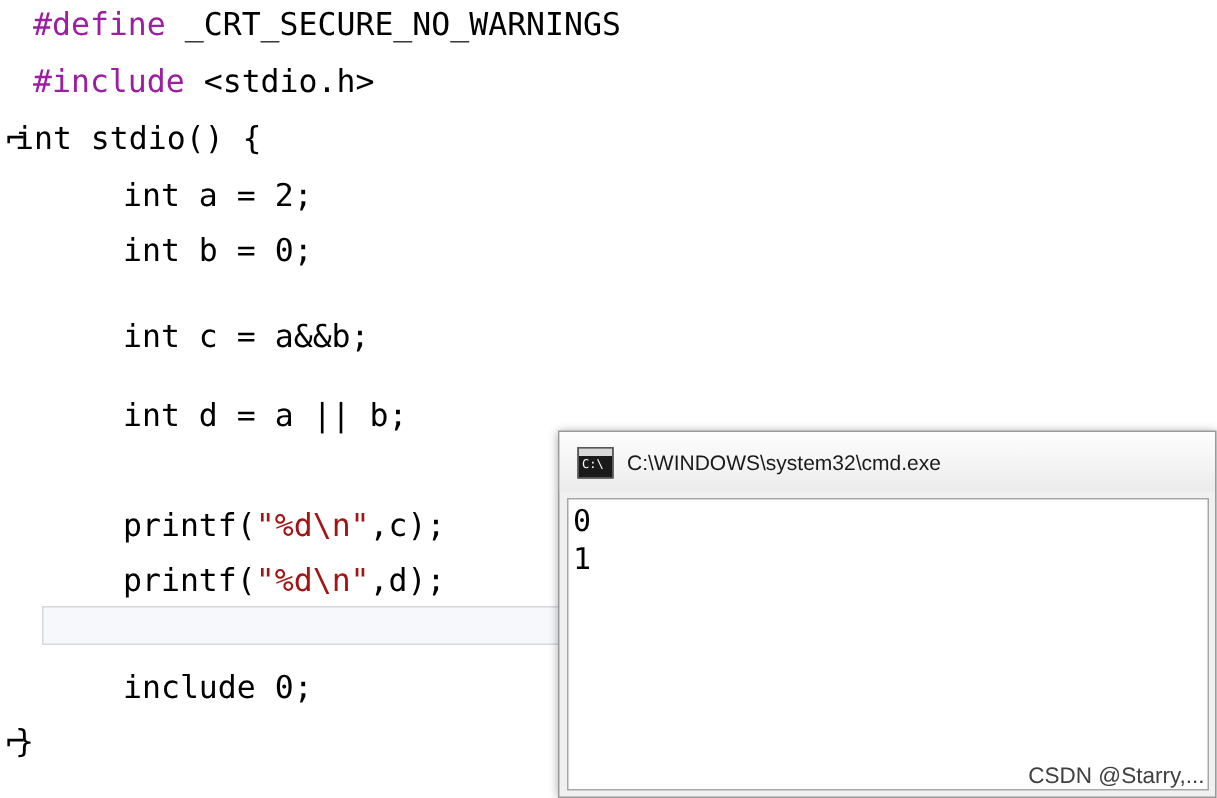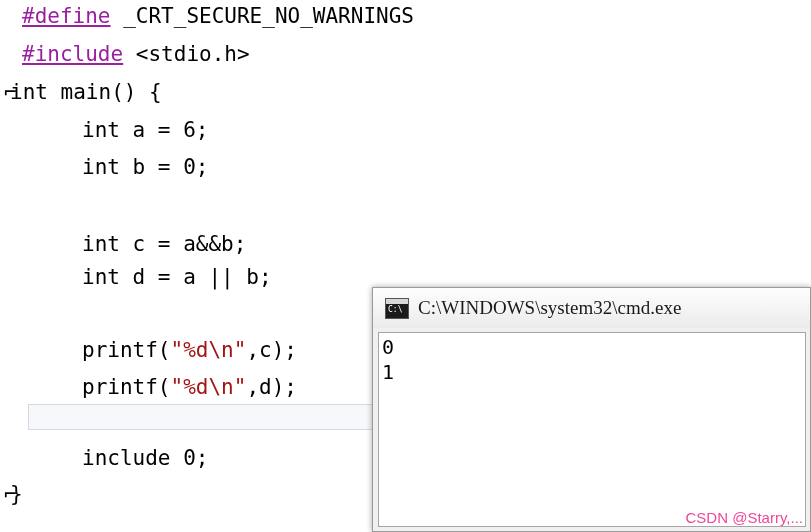--- a/index.html
+++ b/index.html
@@ -25,21 +25,21 @@
   }
   .code-line {
     position: absolute;
     white-space: pre;
     font-family: "DejaVu Sans Mono", monospace;
     font-size: 21px;
     line-height: 24px;
     color: #000000;
     letter-spacing: 0px;
   }
-  .tok-pre   { color: #9b1fa0; text-decoration: underline; }   
+  .tok-pre   { color: #9b1fa0; }   
   .tok-kw    { color: #000000; }   
   .tok-str   { color: #a31515; }   
   .tok-plain { color: #000000; }
 
   
   .brace-marker {
     position: absolute;
     color: #000000;
     font-family: "DejaVu Sans Mono", monospace;
     font-size: 21px;
@@ -96,22 +96,22 @@
   }
   #cmd-icon .prompt {
     position: absolute;
     left: 2px; top: 6px;
     color: #ffffff;
     font-size: 8px;
     font-family: "DejaVu Sans Mono", monospace;
     line-height: 9px;
   }
   #console-title {
-    font-family: Liberation Serif, serif;
-    font-size: 19px;
+    font-family: Liberation Sans, sans-serif;
+    font-size: 14px;
     color: #1a1a1a;
     white-space: nowrap;
   }
   #console-body {
     position: absolute;
     left: 5px;
     top: 44px;
     right: 4px;
     bottom: 4px;
     background: #ffffff;
@@ -133,39 +133,39 @@
     line-height: 28px;
   }
 
   
   #watermark {
     position: absolute;
     right: 8px;
     bottom: 6px;
     font-family: "Liberation Sans", sans-serif;
     font-size: 15px;
-    color: #ec4899;
+    color: #404040;
     white-space: nowrap;
   }
 </style>
 </head>
 <body>
 
 <div id="editor">
 
   <div class="brace-marker" style="left:4px; top:80px;">⌐</div>
   <div class="brace-marker" style="left:4px; top:482px;">⌐</div>
 
   <div id="code-lines">
       <div class="code-line" style="left: 22px; top: 4px;"><span class="tok-pre">#define</span><span class="tok-plain"> </span><span class="tok-plain">_CRT_SECURE_NO_WARNINGS</span></div>
       <div class="code-line" style="left: 22px; top: 42px;"><span class="tok-pre">#include</span><span class="tok-plain"> </span><span class="tok-plain">&lt;stdio.h&gt;</span></div>
-      <div class="code-line" style="left: 10px; top: 80px;"><span class="tok-kw">int</span><span class="tok-plain"> main() {</span></div>
-      <div class="code-line" style="left: 82px; top: 118px;"><span class="tok-kw">int</span><span class="tok-plain"> a = 6;</span></div>
+      <div class="code-line" style="left: 10px; top: 80px;"><span class="tok-kw">int</span><span class="tok-plain"> stdio() {</span></div>
+      <div class="code-line" style="left: 82px; top: 118px;"><span class="tok-kw">int</span><span class="tok-plain"> a = 2;</span></div>
       <div class="code-line" style="left: 82px; top: 155px; text-align: right;"><span class="tok-kw">int</span><span class="tok-plain"> b = 0;</span></div>
-      <div class="code-line" style="left: 82px; top: 232px;"><span class="tok-kw">int</span><span class="tok-plain"> c = a&amp;&amp;b;</span></div>
+      <div class="code-line" style="left: 82px; top: 212px;"><span class="tok-kw">int</span><span class="tok-plain"> c = a&amp;&amp;b;</span></div>
       <div class="code-line" style="left: 82px; top: 265px;"><span class="tok-kw">int</span><span class="tok-plain"> d = a || b;</span></div>
       <div class="code-line" style="left: 82px; top: 338px;"><span class="tok-plain">printf(</span><span class="tok-str">"%d\n"</span><span class="tok-plain">,c);</span></div>
       <div class="code-line" style="left: 82px; top: 375px;"><span class="tok-plain">printf(</span><span class="tok-str">"%d\n"</span><span class="tok-plain">,d);</span></div>
       <div class="code-line" style="left: 82px; top: 446px;"><span class="tok-kw">include</span><span class="tok-plain"> 0;</span></div>
       <div class="code-line" style="left: 10px; top: 482px;"><span class="tok-plain">}</span></div>
     </div>
 
   <div id="current-line-box"></div>
 </div>
 

